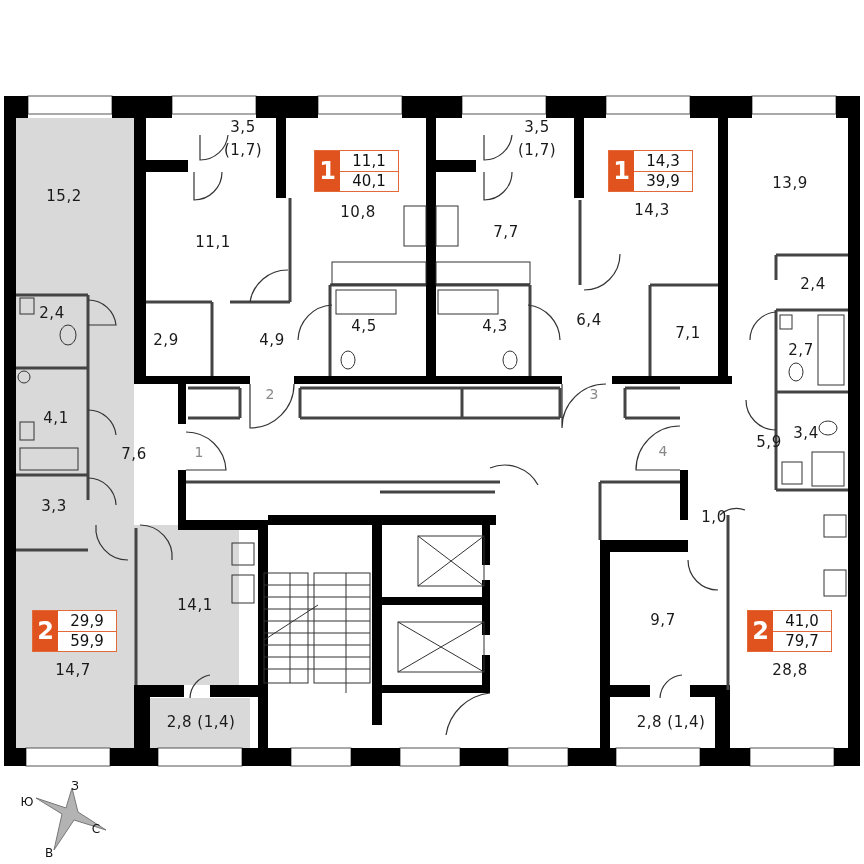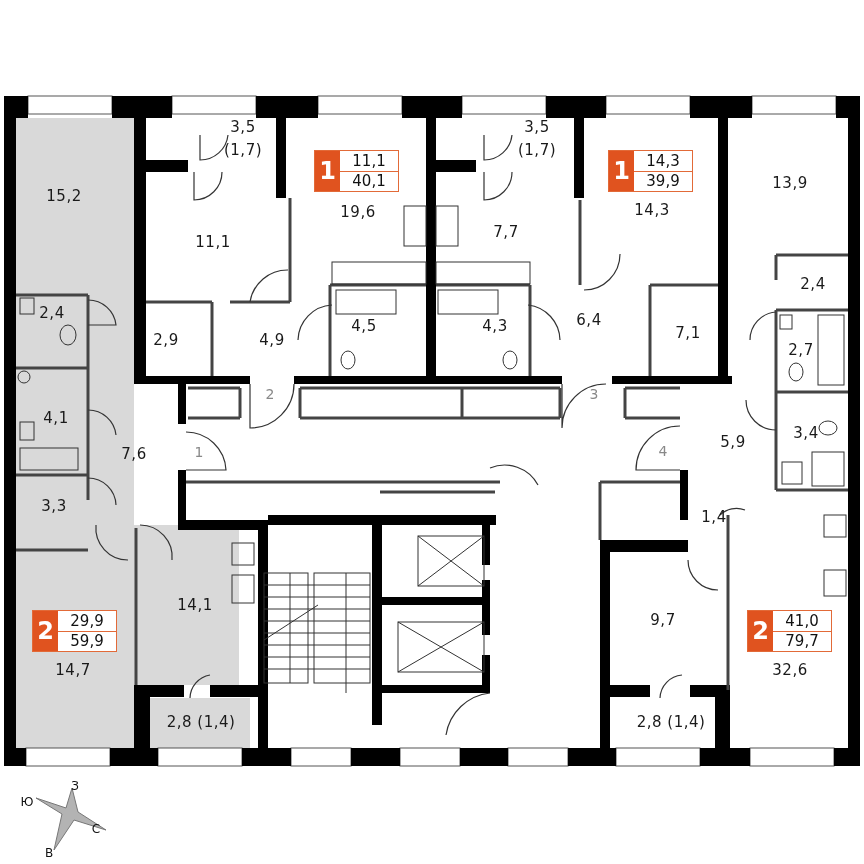--- a/index.html
+++ b/index.html
@@ -229,37 +229,37 @@
   <span class="label" style="left:134px;top:454px">7,6</span>
   <span class="label" style="left:54px;top:506px">3,3</span>
   <span class="label" style="left:73px;top:670px">14,7</span>
   <span class="label" style="left:195px;top:605px">14,1</span>
   <span class="label" style="left:201px;top:722px">2,8 (1,4)</span>
   <span class="label" style="left:243px;top:127px">3,5</span>
   <span class="label" style="left:243px;top:150px">(1,7)</span>
   <span class="label" style="left:213px;top:242px">11,1</span>
   <span class="label" style="left:166px;top:340px">2,9</span>
   <span class="label" style="left:272px;top:340px">4,9</span>
-  <span class="label" style="left:358px;top:212px">19,6</span>
+  <span class="label" style="left:358px;top:212px">10,8</span>
   <span class="label" style="left:364px;top:326px">4,5</span>
   <span class="label" style="left:537px;top:127px">3,5</span>
   <span class="label" style="left:537px;top:150px">(1,7)</span>
   <span class="label" style="left:506px;top:232px">7,7</span>
   <span class="label" style="left:495px;top:326px">4,3</span>
   <span class="label" style="left:589px;top:320px">6,4</span>
   <span class="label" style="left:652px;top:210px">14,3</span>
   <span class="label" style="left:688px;top:333px">7,1</span>
   <span class="label" style="left:790px;top:183px">13,9</span>
   <span class="label" style="left:813px;top:284px">2,4</span>
   <span class="label" style="left:801px;top:350px">2,7</span>
-  <span class="label" style="left:733px;top:442px">5,9</span>
+  <span class="label" style="left:769px;top:442px">5,9</span>
   <span class="label" style="left:806px;top:433px">3,4</span>
-  <span class="label" style="left:714px;top:517px">1,4</span>
+  <span class="label" style="left:714px;top:517px">1,0</span>
   <span class="label" style="left:663px;top:620px">9,7</span>
-  <span class="label" style="left:790px;top:670px">32,6</span>
+  <span class="label" style="left:790px;top:670px">28,8</span>
   <span class="label" style="left:671px;top:722px">2,8 (1,4)</span>
 </div>
 
 <div>
   <span class="doornum" style="left:199px;top:452px">1</span>
   <span class="doornum" style="left:270px;top:394px">2</span>
   <span class="doornum" style="left:594px;top:394px">3</span>
   <span class="doornum" style="left:663px;top:451px">4</span>
 </div>
 

